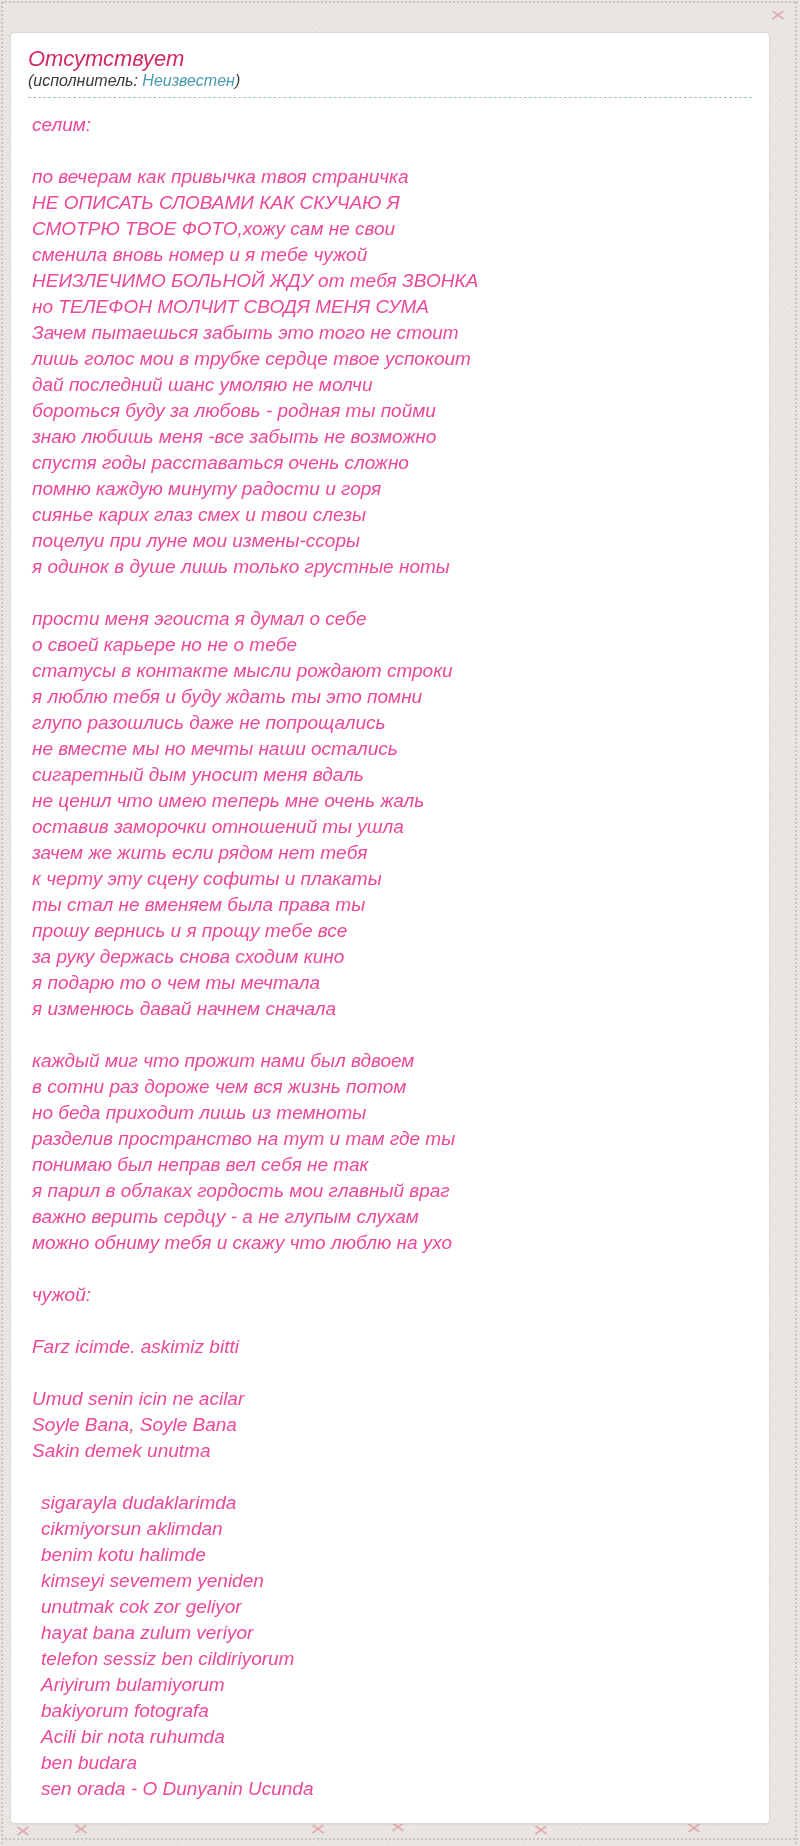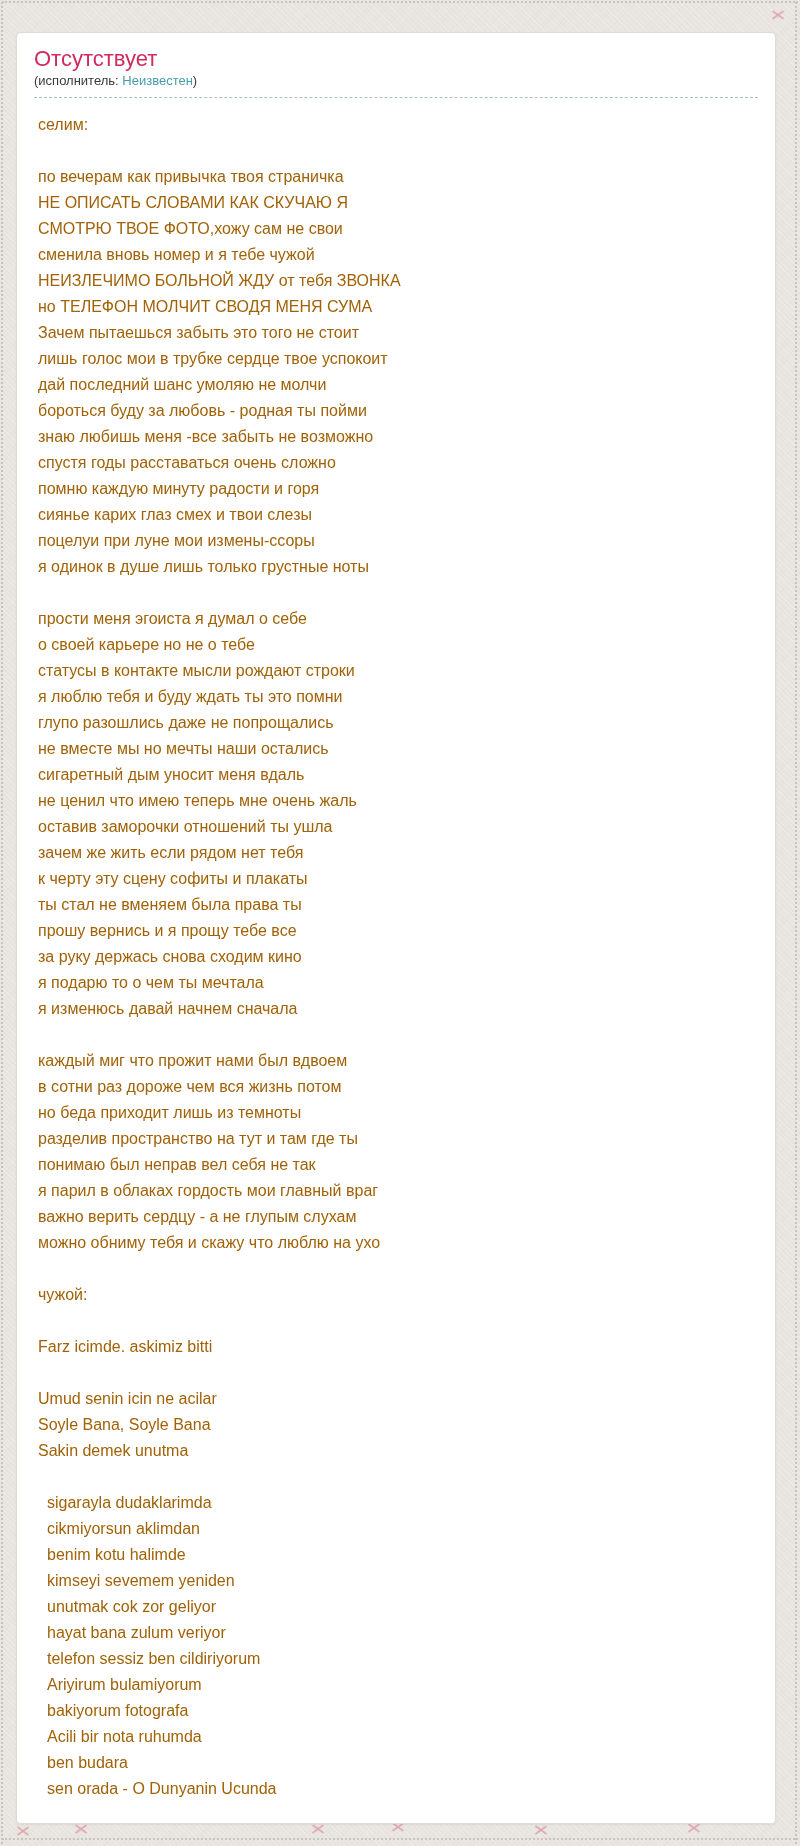--- a/index.html
+++ b/index.html
@@ -29,58 +29,59 @@
   .stitch::before, .stitch::after {
     content: ""; position: absolute; left: -1px; right: -1px; top: 5px; height: 2px;
     background: #e2a4ae; border-radius: 1px; opacity: 0.85;
   }
   .stitch::before { transform: rotate(36deg); }
   .stitch::after  { transform: rotate(-36deg); }
 
   
   .content-box {
     position: absolute;
-    left: 16px; top: 32px;
+    left: 10px; top: 32px;
     width: 760px; height: 1792px;
     background: #ffffff;
     border: 1px solid #dedad5;
     border-radius: 4px;
     box-shadow: 0 1px 2px rgba(0,0,0,0.06);
     padding: 14px 17px 20px 17px;
     z-index: 1;
+    font-style: italic;
   }
 
   h1.song-title {
     margin: 0;
     font-size: 22px;
     line-height: 24px;
     font-weight: 400;
     color: var(--title-color, #d02a5e);
   }
 
   .artist-line {
     margin-top: 0;
-    font-size: 13px;
+    font-size: 16px;
     line-height: 20px;
     color: #3a3a3a;
     padding-bottom: 6px;
     border-bottom: 1px dashed var(--divider-color, #a5c0cd);
   }
   .artist-line a {
     color: var(--link-color, #4a9aad);
     text-decoration: none;
     cursor: pointer;
   }
 
   .lyrics {
     margin-top: 14px;
     padding-left: 4px;
-    font-size: 16px;
+    font-size: 19px;
     line-height: 26px;
-    color: #a16207;
+    color: #ec4899;
   }
   .lyrics p.stanza { margin: 0 0 26px 0; }
   .lyrics p.stanza:last-child { margin-bottom: 0; margin-left: 9px; }
 </style>
 </head>
 <body>
 
 <div class="edge-h edge-top"></div>
 <div class="edge-h edge-bottom"></div>
 <div class="edge-v edge-left"></div>

